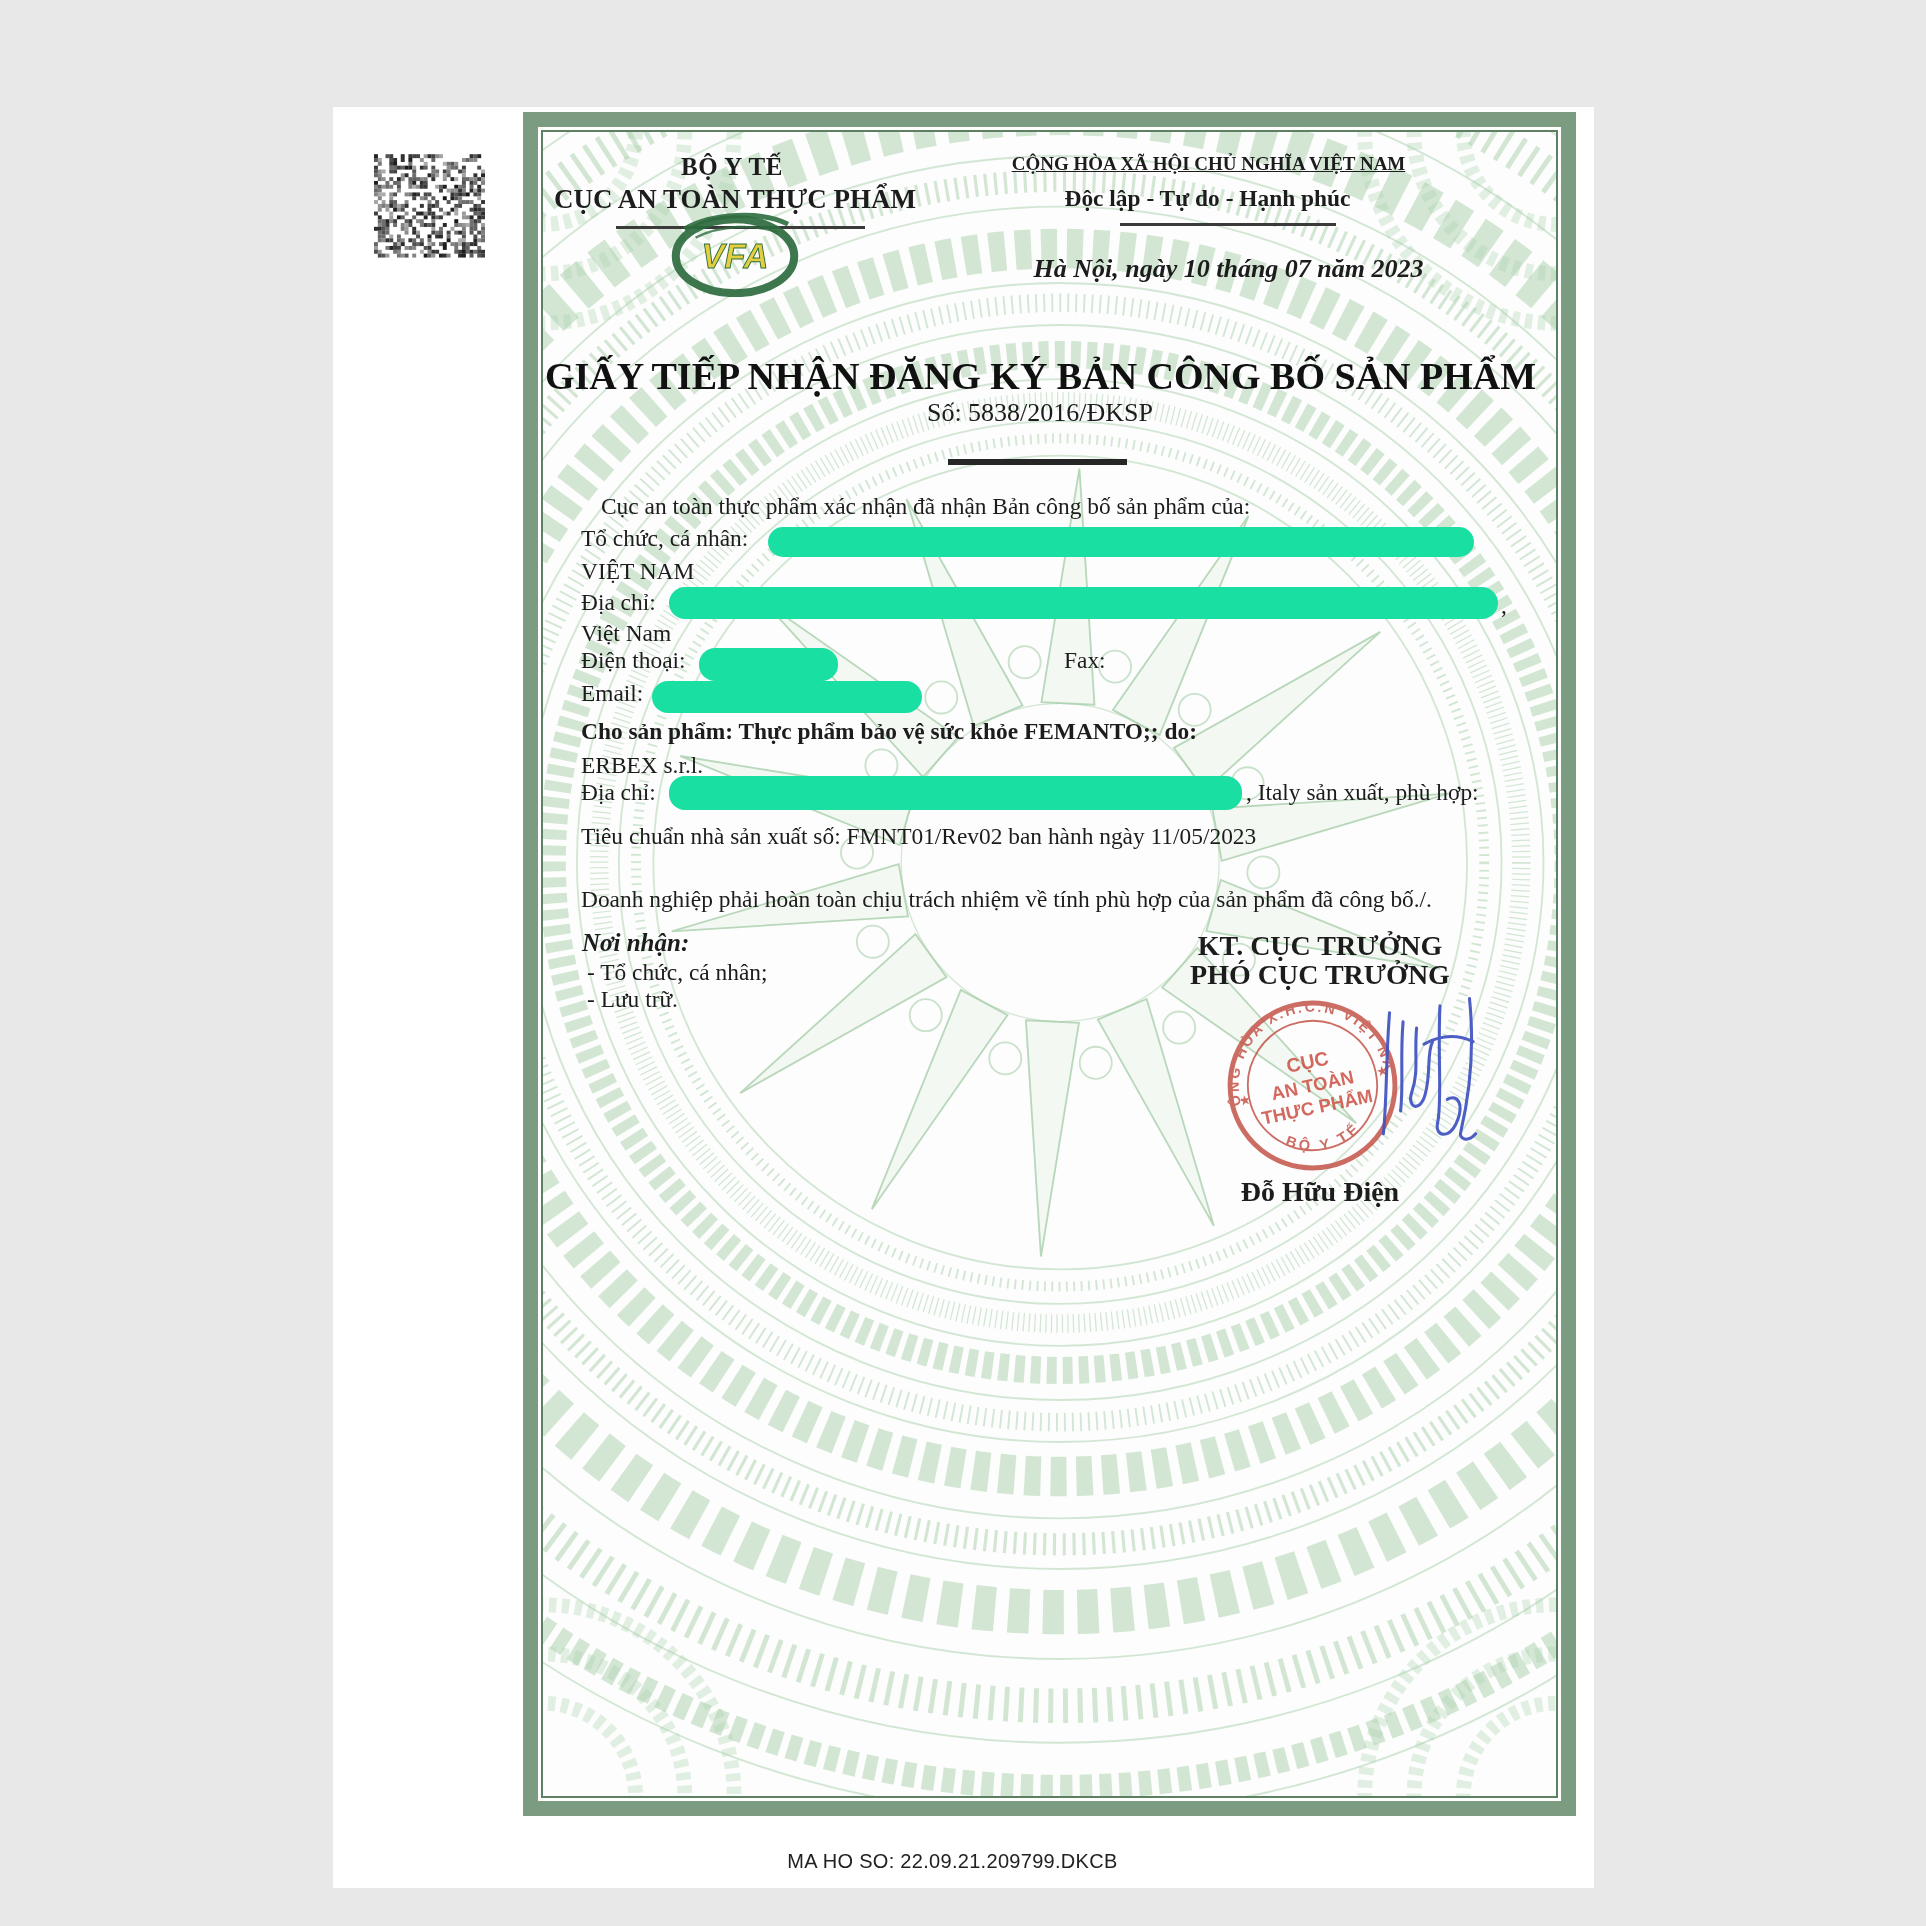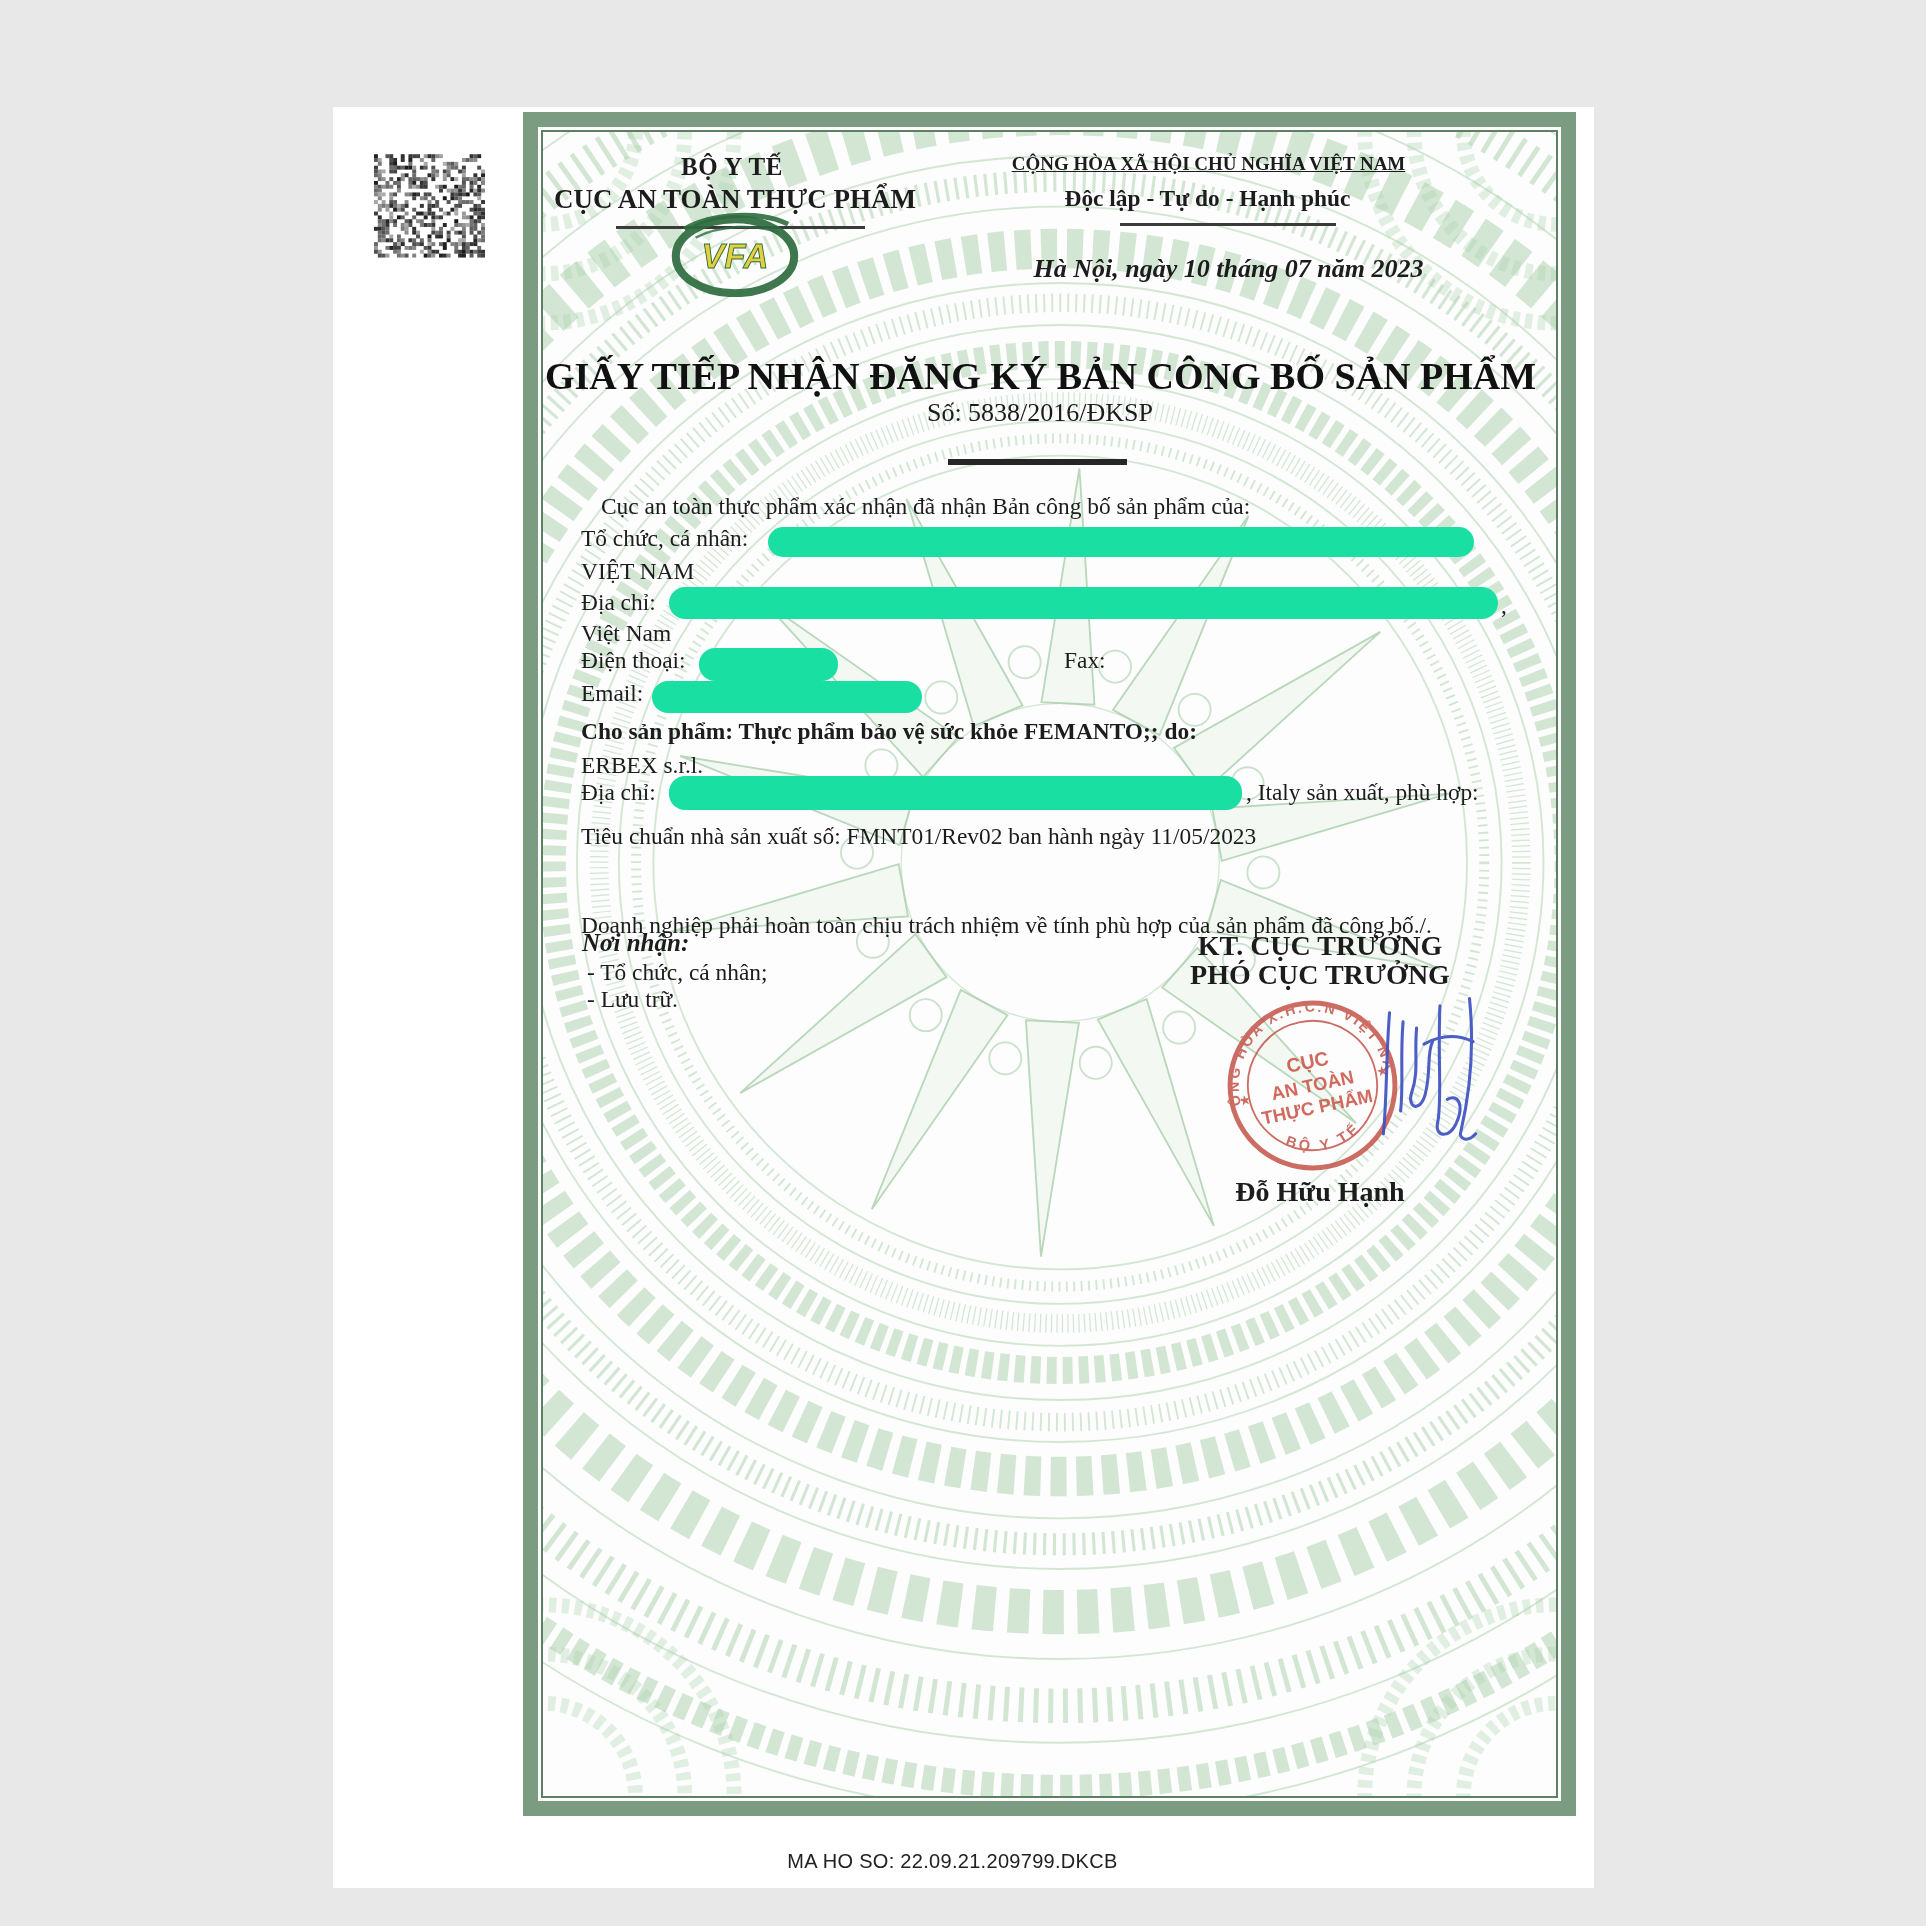--- a/index.html
+++ b/index.html
@@ -555,21 +555,21 @@
 <div class="bar" style="left:652px;top:681px;width:270px;height:32px;"></div>
 
 <div class="t body-line" style="left:581px;top:718px;font-weight:bold;">Cho sản phẩm: Thực phẩm bảo vệ sức khỏe FEMANTO;; do:</div>
 <div class="t body-line" style="left:581px;top:752px;">ERBEX s.r.l.</div>
 
 <div class="t body-line" style="left:581px;top:779px;">Địa chỉ:</div>
 <div class="bar" style="left:669px;top:776px;width:573px;height:34px;"></div>
 <div class="t body-line" style="left:1246px;top:779px;">, Italy sản xuất, phù hợp:</div>
 
 <div class="t body-line" style="left:581px;top:823px;">Tiêu chuẩn nhà sản xuất số: FMNT01/Rev02 ban hành ngày 11/05/2023</div>
-<div class="t body-line" style="left:581px;top:912px;text-align:right;">Doanh nghiệp phải hoàn toàn chịu trách nhiệm về tính phù hợp của sản phẩm đã công bố./.</div>
+<div class="t body-line" style="left:581px;top:886px;text-align:right;">Doanh nghiệp phải hoàn toàn chịu trách nhiệm về tính phù hợp của sản phẩm đã công bố./.</div>
 
 <div class="t b i noinhan">Nơi nhận:</div>
 <div class="t recip" style="left:587px;top:959px;">- Tổ chức, cá nhân;</div>
 <div class="t recip" style="left:587px;top:986px;">- Lưu trữ.</div>
 
 <div class="t c b ktblock" style="top:930px;">KT. CỤC TRƯỞNG</div>
 <div class="t c b ktblock" style="top:959px;">PHÓ CỤC TRƯỞNG</div>
 
 <svg class="stamp" viewBox="0 0 304 304">
   <defs>
@@ -599,16 +599,16 @@
   <g fill="none" stroke="#3f51c1" stroke-width="5" stroke-linecap="round">
     <path d="M 30 45 C 24 120, 26 180, 20 242"></path>
     <path d="M 52 60 C 47 120, 53 160, 48 205"></path>
     <path d="M 74 70 C 70 115, 78 140, 66 175 C 58 200, 80 208, 88 178 C 98 140, 90 112, 100 92"></path>
     <path d="M 112 34 C 108 120, 116 190, 108 225 C 104 247, 126 250, 138 226 C 152 196, 142 176, 124 186"></path>
     <path d="M 160 22 C 168 100, 162 170, 146 238 C 142 252, 158 256, 170 242"></path>
     <path d="M 86 96 C 112 82, 140 80, 166 92"></path>
   </g>
 </svg>
 
-<div class="t c b name">Đỗ Hữu Hạnh</div>
+<div class="t c b name">Đỗ Hữu Điện</div>
 
 <div class="t c sans macode">MA HO SO: 22.09.21.209799.DKCB</div>
 
 
 </body></html>

